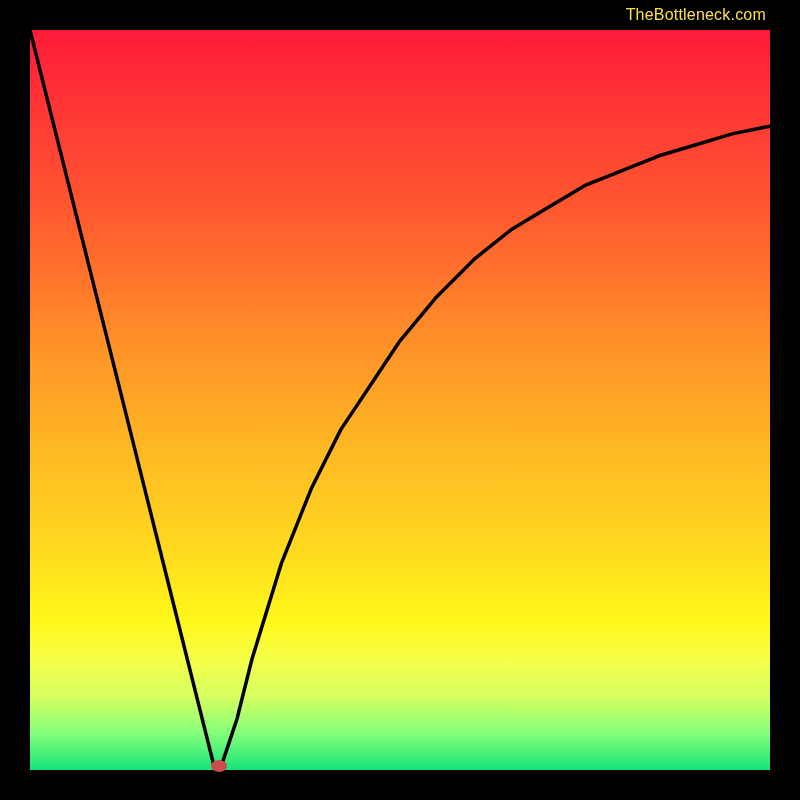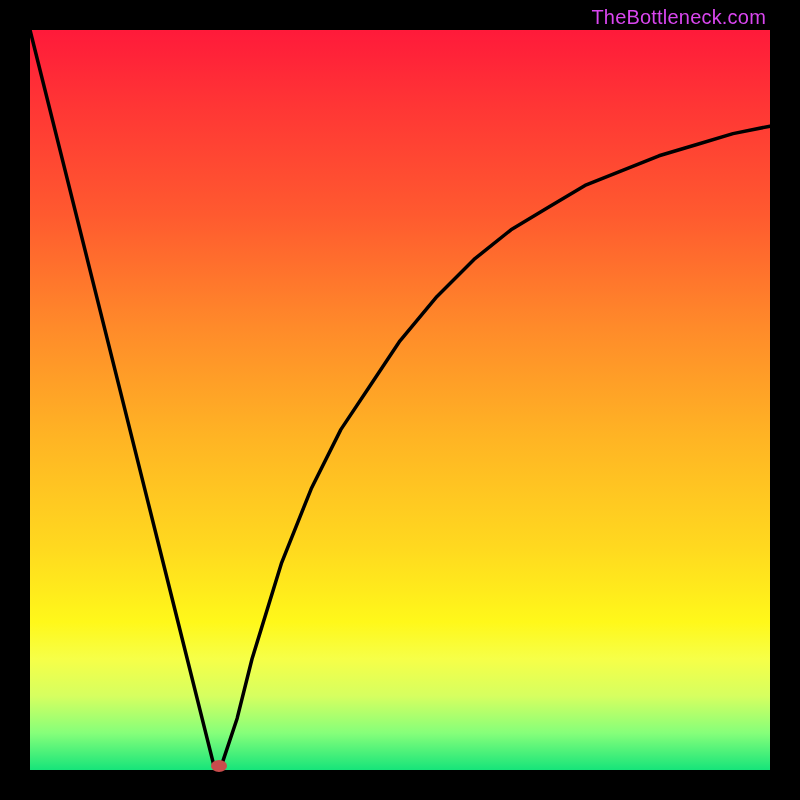--- a/index.html
+++ b/index.html
@@ -38,22 +38,22 @@
       #f6ff48 85%,
       #d6ff60 90%,
       #86ff7a 95%,
       #16e47a 100%
     );
   }
   .watermark {
     position: absolute;
     top: 6px;
     right: 34px;
-    color: #d946ef;
-    font-size: 20px;
+    color: #fde047;
+    font-size: 16px;
     font-weight: 500;
     letter-spacing: 0.2px;
     user-select: none;
   }
   svg.curve {
     position: absolute;
     left: 0;
     top: 0;
     width: 740px;
     height: 740px;

